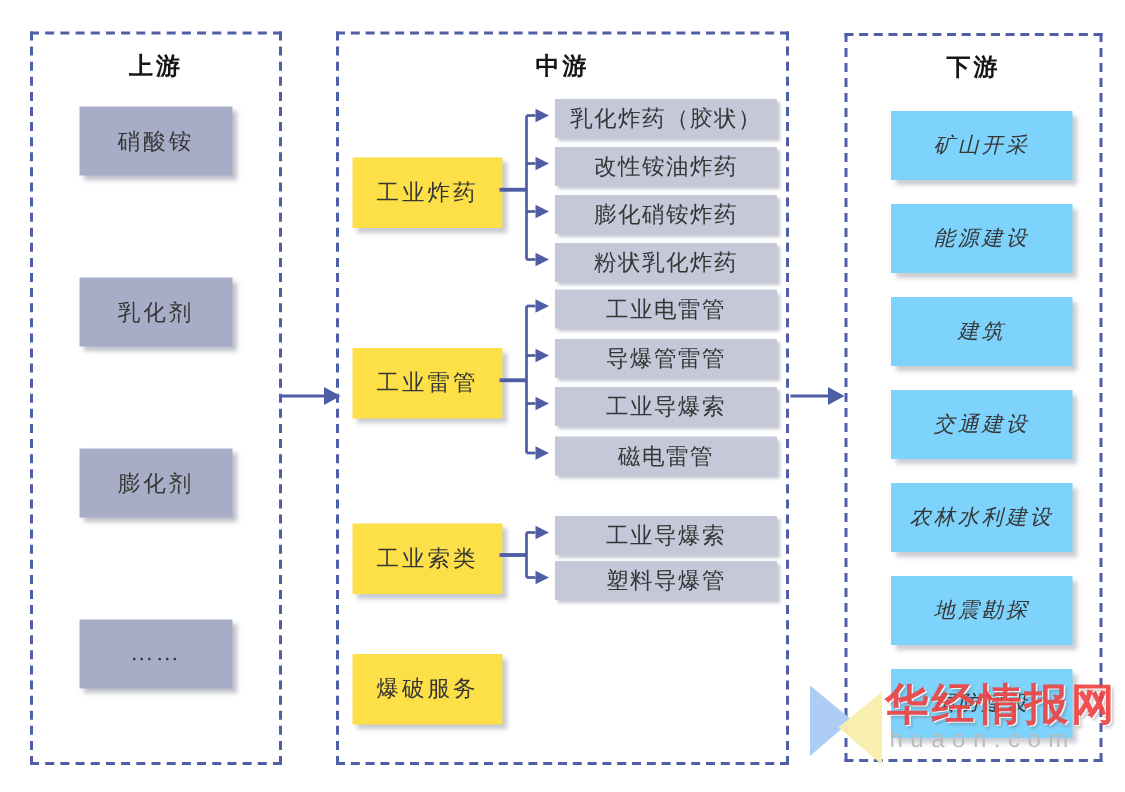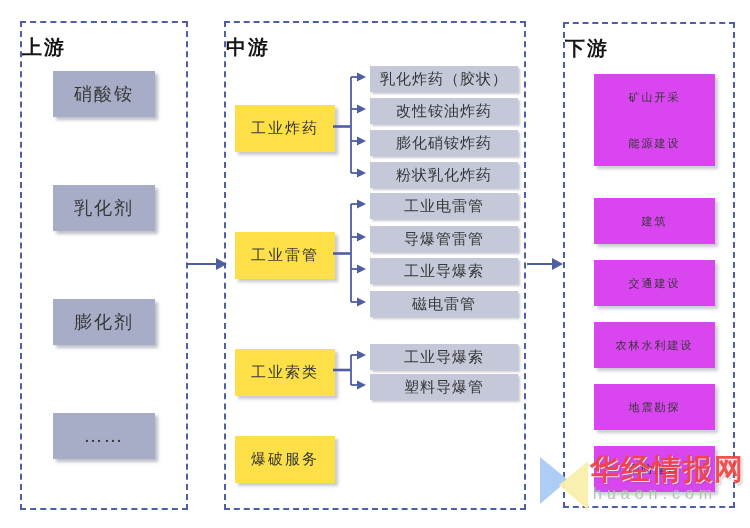--- a/index.html
+++ b/index.html
@@ -7,42 +7,42 @@
     position:relative;width:750px;height:528px;background:#fff;overflow:hidden;
     font-family:"Liberation Serif","DejaVu Serif",serif;
   }
   .section{
     position:absolute;border:2px dashed #4e5fa8;background:#fff;box-sizing:border-box;
   }
   .sec-upstream{left:20px;top:21px;width:168px;height:489px;}
   .sec-midstream{left:224px;top:21px;width:302px;height:489px;}
   .sec-downstream{left:563px;top:22px;width:172px;height:486px;}
   .sec-title{
-    position:absolute;left:0;right:0;top:11px;text-align:left;
-    font-size:20px;font-weight:bold;color:#161616;letter-spacing:2px;
+    position:absolute;left:0;right:0;top:11px;text-align:center;
+    font-size:16px;font-weight:bold;color:#161616;letter-spacing:2px;
   }
   .box{
     position:absolute;box-sizing:border-box;display:flex;align-items:center;justify-content:center;
     color:#363636;text-align:center;
   }
   .box-up{
     left:31px;width:102px;height:46px;background:#a8adc7;
-    box-shadow:3px 3px 3px rgba(125,130,150,.5);font-size:18px;letter-spacing:2px;
+    box-shadow:3px 3px 3px rgba(125,130,150,.5);font-size:15px;letter-spacing:2px;
   }
   .box-parent{
     left:9px;width:100px;height:47px;background:#fde047;
     box-shadow:3px 3px 3px rgba(130,135,155,.45);font-size:15px;letter-spacing:2px;text-align:center;
   }
   .box-leaf{
     left:144px;width:148px;height:26px;background:#c4c8d9;
     box-shadow:2px 2px 2px rgba(130,135,155,.45);font-size:15px;letter-spacing:1px;
   }
   .box-down{
-    left:29px;width:121px;height:46px;background:#d946ef;
-    box-shadow:3px 3px 3px rgba(140,143,155,.45);font-size:11px;letter-spacing:2px;
+    left:29px;width:121px;height:46px;background:#7dd3fc;
+    box-shadow:3px 3px 3px rgba(140,143,155,.45);font-size:14px;letter-spacing:2px;font-style:italic;
   }
   .connectors{position:absolute;left:0;top:0;pointer-events:none;}
   .watermark{position:absolute;left:538px;top:448px;width:212px;height:72px;}
   .wm-name{
     position:absolute;left:52px;top:2px;width:160px;
     font-size:29px;font-weight:bold;color:#ef4444;letter-spacing:2px;white-space:nowrap;
     text-shadow:1px 1px 0 rgba(255,255,255,.9),2px 2px 2px rgba(90,90,90,.35);
     opacity:.92;
   }
   .wm-url{
@@ -83,21 +83,21 @@
     <div class="box box-parent" style="top:326px">工业索类</div>
     <div class="box box-leaf" style="top:321px">工业导爆索</div>
     <div class="box box-leaf" style="top:351px">塑料导爆管</div>
 
     <div class="box box-parent" style="top:413px">爆破服务</div>
   </section>
 
   <section class="section sec-downstream">
     <div class="sec-title">下游</div>
     <div class="box box-down" style="top:50px">矿山开采</div>
-    <div class="box box-down" style="top:96px">能源建设</div>
+    <div class="box box-down" style="top:112px">能源建设</div>
     <div class="box box-down" style="top:174px">建筑</div>
     <div class="box box-down" style="top:236px">交通建设</div>
     <div class="box box-down" style="top:298px">农林水利建设</div>
     <div class="box box-down" style="top:360px">地震勘探</div>
     <div class="box box-down" style="top:422px">国防建设</div>
   </section>
 
   <svg class="connectors" width="750" height="528" viewBox="0 0 750 528">
     <g stroke="#4f5da5" fill="none" stroke-width="1.8">
 

